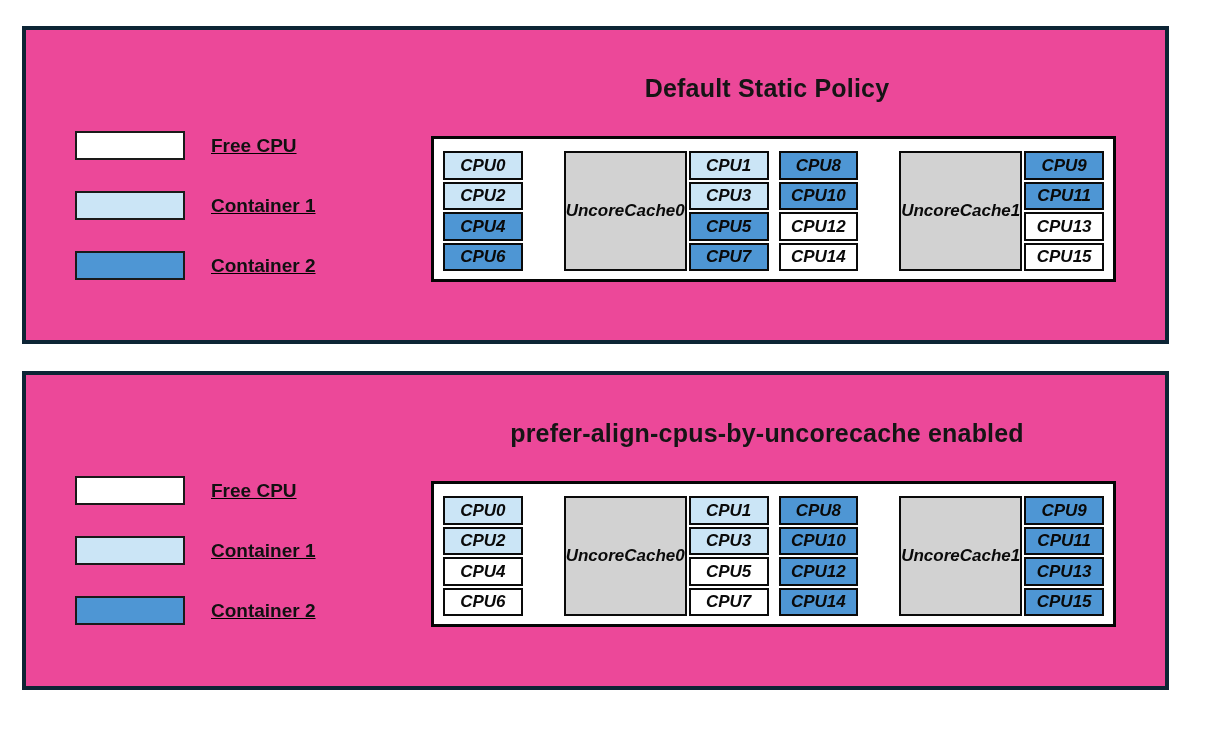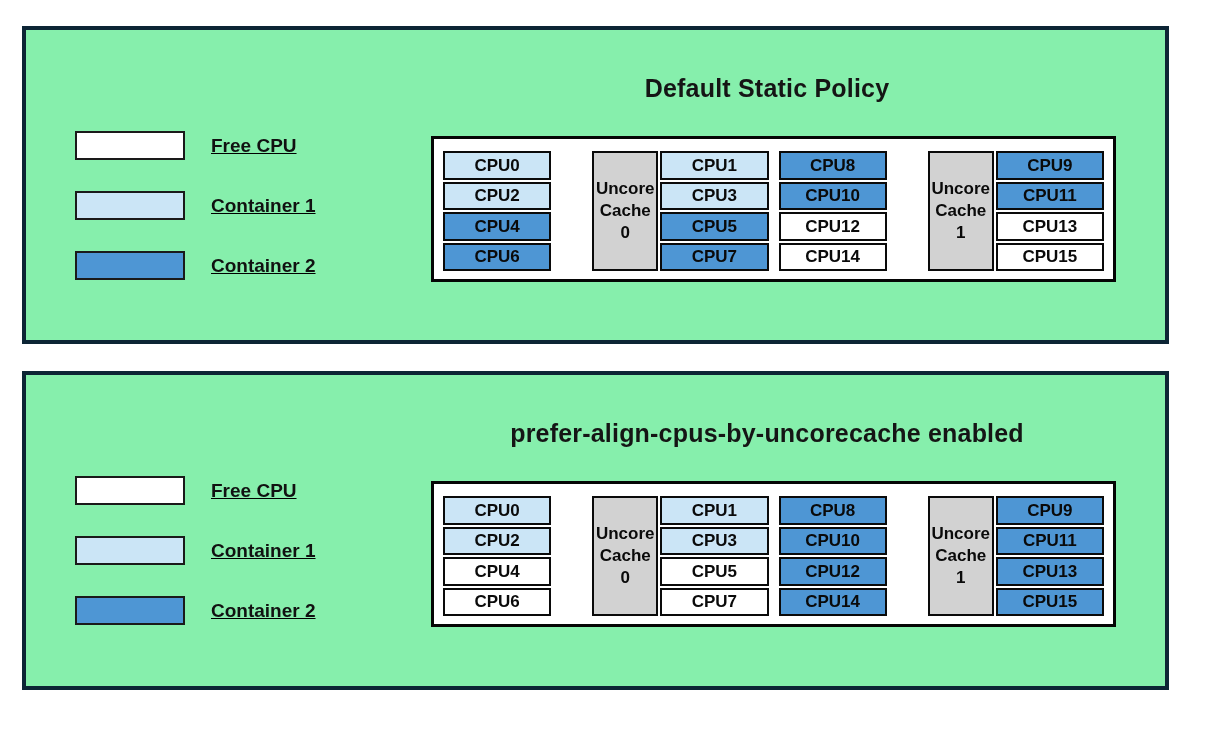--- a/index.html
+++ b/index.html
@@ -8,21 +8,21 @@
     background: #ffffff;
     font-family: "Liberation Sans", sans-serif;
     position: relative;
     overflow: hidden;
   }
   .panel {
     position: absolute;
     left: 22px;
     width: 1147px;
     border: 4px solid #0d2535;
-    background: #86efac;
+    background: #ec4899;
   }
   .panel.top    { top: 26px;  height: 318px; }
   .panel.bottom { top: 371px; height: 319px; }
 
   .panel-title {
     position: absolute;
     top: 44px; left: 385px; width: 712px;
     text-align: center;
     font-size: 25px;
     font-weight: bold;
@@ -59,20 +59,21 @@
 
   .diagram {
     position: absolute;
     left: 405px; top: 106px;
     width: 685px; height: 146px;
     border: 3px solid #050505;
     background: #ffffff;
     display: flex;
     gap: 10px;
     padding: 12px 9px 8px 9px;
+    font-style: italic;
   }
   .cluster {
     flex: 1 1 0;
     display: grid;
     grid-template-columns: 1fr 0.97fr 1fr;
     grid-template-rows: repeat(4, 1fr);
     gap: 2px;
   }
   .cpu-cell {
     border: 2px solid #0a0a0a;
@@ -83,21 +84,21 @@
     font-weight: bold;
     color: #0a0a0a;
     line-height: 1;
     overflow: hidden;
   }
   .cache-cell {
     grid-column: 2;
     grid-row: 1 / 5;
     border: 2px solid #0a0a0a;
     display: flex;
-    flex-direction: column;
+    flex-direction: row;
     align-items: center;
     justify-content: center;
     font-size: 17px;
     font-weight: bold;
     color: #0a0a0a;
     line-height: 1.3;
     text-align: right;
     margin-left: 39px;
   }
 </style>

